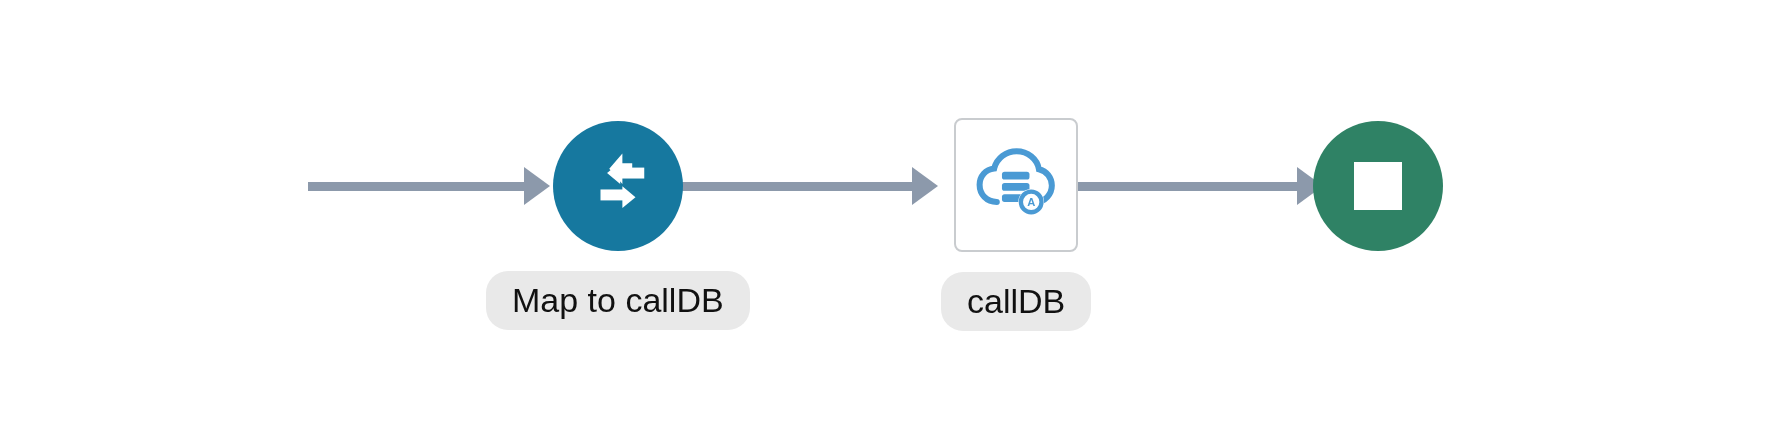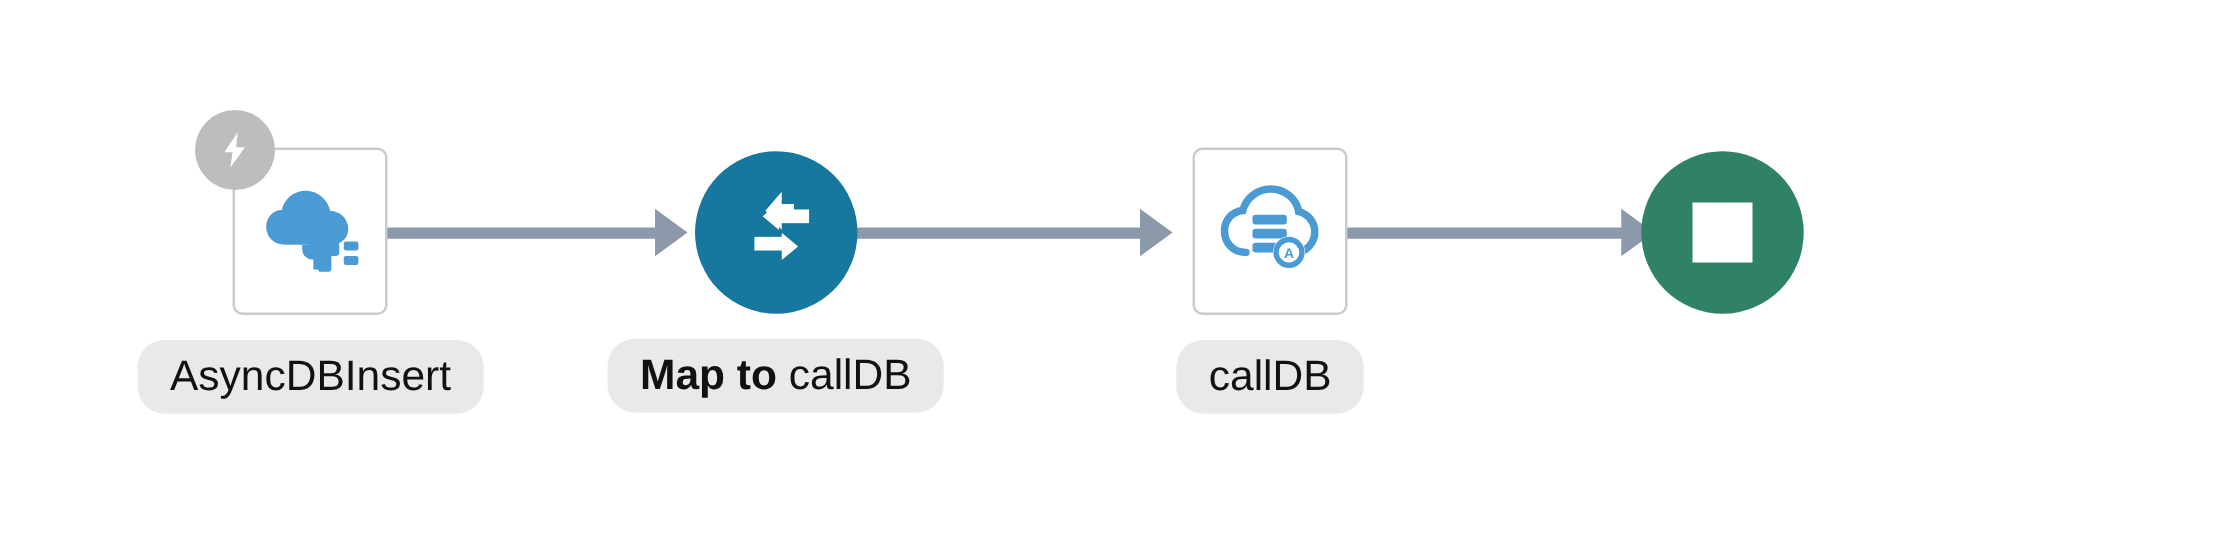--- a/index.html
+++ b/index.html
@@ -115,64 +115,38 @@
     background: #e9e9e9;
     border-radius: 22px;
     padding: 10px 26px;
     font-size: 34px;
     line-height: 1.15;
     color: #111111;
     white-space: nowrap;
     display: inline-block;
   }
   .label-pill .bold {
-    font-weight: bold;
+    font-weight: normal;
     margin-top: 34px;
   }
 </style>
 </head>
 <body>
 
 <div id="canvas">
 
   <div class="connector" style="left:308px; top:182px; width:218px;"></div>
   <div class="arrowhead" style="left:524px; top:167px;"></div>
 
   <div class="connector" style="left:682px; top:182px; width:234px;"></div>
   <div class="arrowhead" style="left:912px; top:167px;"></div>
 
   <div class="connector" style="left:1065px; top:182px; width:236px;"></div>
   <div class="arrowhead" style="left:1297px; top:167px;"></div>
 
-  <div class="node" style="left:110px; top:118px;">
-    <div class="card">
-      <div class="spine"></div>
-
-      <div class="trigger-badge">
-        <svg width="34" height="34" viewBox="0 0 24 24" aria-hidden="true">
-          <path d="M13.5 2 L6 13.2 h4.6 L9.4 22 L17.6 10.4 h-4.9 Z" fill="#ffffff"></path>
-        </svg>
-      </div>
-
-      <div class="card-icon">
-        <svg width="90" height="90" viewBox="0 0 100 100" aria-hidden="true">
-          <path d="M28 62 C17 62 11 54 11 46 C11 38 17 31 25 31 C27 21 36 14 46 14
-                   C57 14 66 22 68 32 C77 32 84 39 84 48 C84 55 79 61 71 62 Z" fill="#4a9ad4"></path>
-          <path d="M55 64 h18 v4 a9 9 0 0 1 -9 9 h-1 v9 h-7 v-9 h-1 a9 9 0 0 1 -9 -9 v-4 Z" fill="#4a9ad4" transform="translate(-3,-2)"></path>
-          <rect x="50" y="60" width="26" height="12" rx="3" fill="#4a9ad4"></rect>
-          <rect x="57" y="70" width="12" height="16" rx="3" fill="#4a9ad4"></rect>
-          <rect x="80" y="59" width="13" height="8" rx="2" fill="#4a9ad4"></rect>
-          <rect x="80" y="72" width="13" height="8" rx="2" fill="#4a9ad4"></rect>
-        </svg>
-      </div>
-    </div>
-    <div class="label-pill">
-      <span>AsyncDBInsert</span>
-    </div>
-  </div>
 
   <div class="node" style="left:486px; top:121px;">
     <div class="circle map">
       <div>
         <svg width="70" height="70" viewBox="0 0 64 64" aria-hidden="true">
           <path d="M40 10 L26 22 h9 v9 h10 v-9 h9 Z" fill="#ffffff" transform="rotate(-90 36 22)"></path>
           <rect x="34" y="17" width="22" height="10" fill="#ffffff"></rect>
           <path d="M34 12 L22 22 L34 32 Z" fill="#ffffff"></path>
           <rect x="16" y="37" width="22" height="10" fill="#ffffff"></rect>
           <path d="M36 34 L48 44 L36 54 Z" fill="#ffffff"></path>

